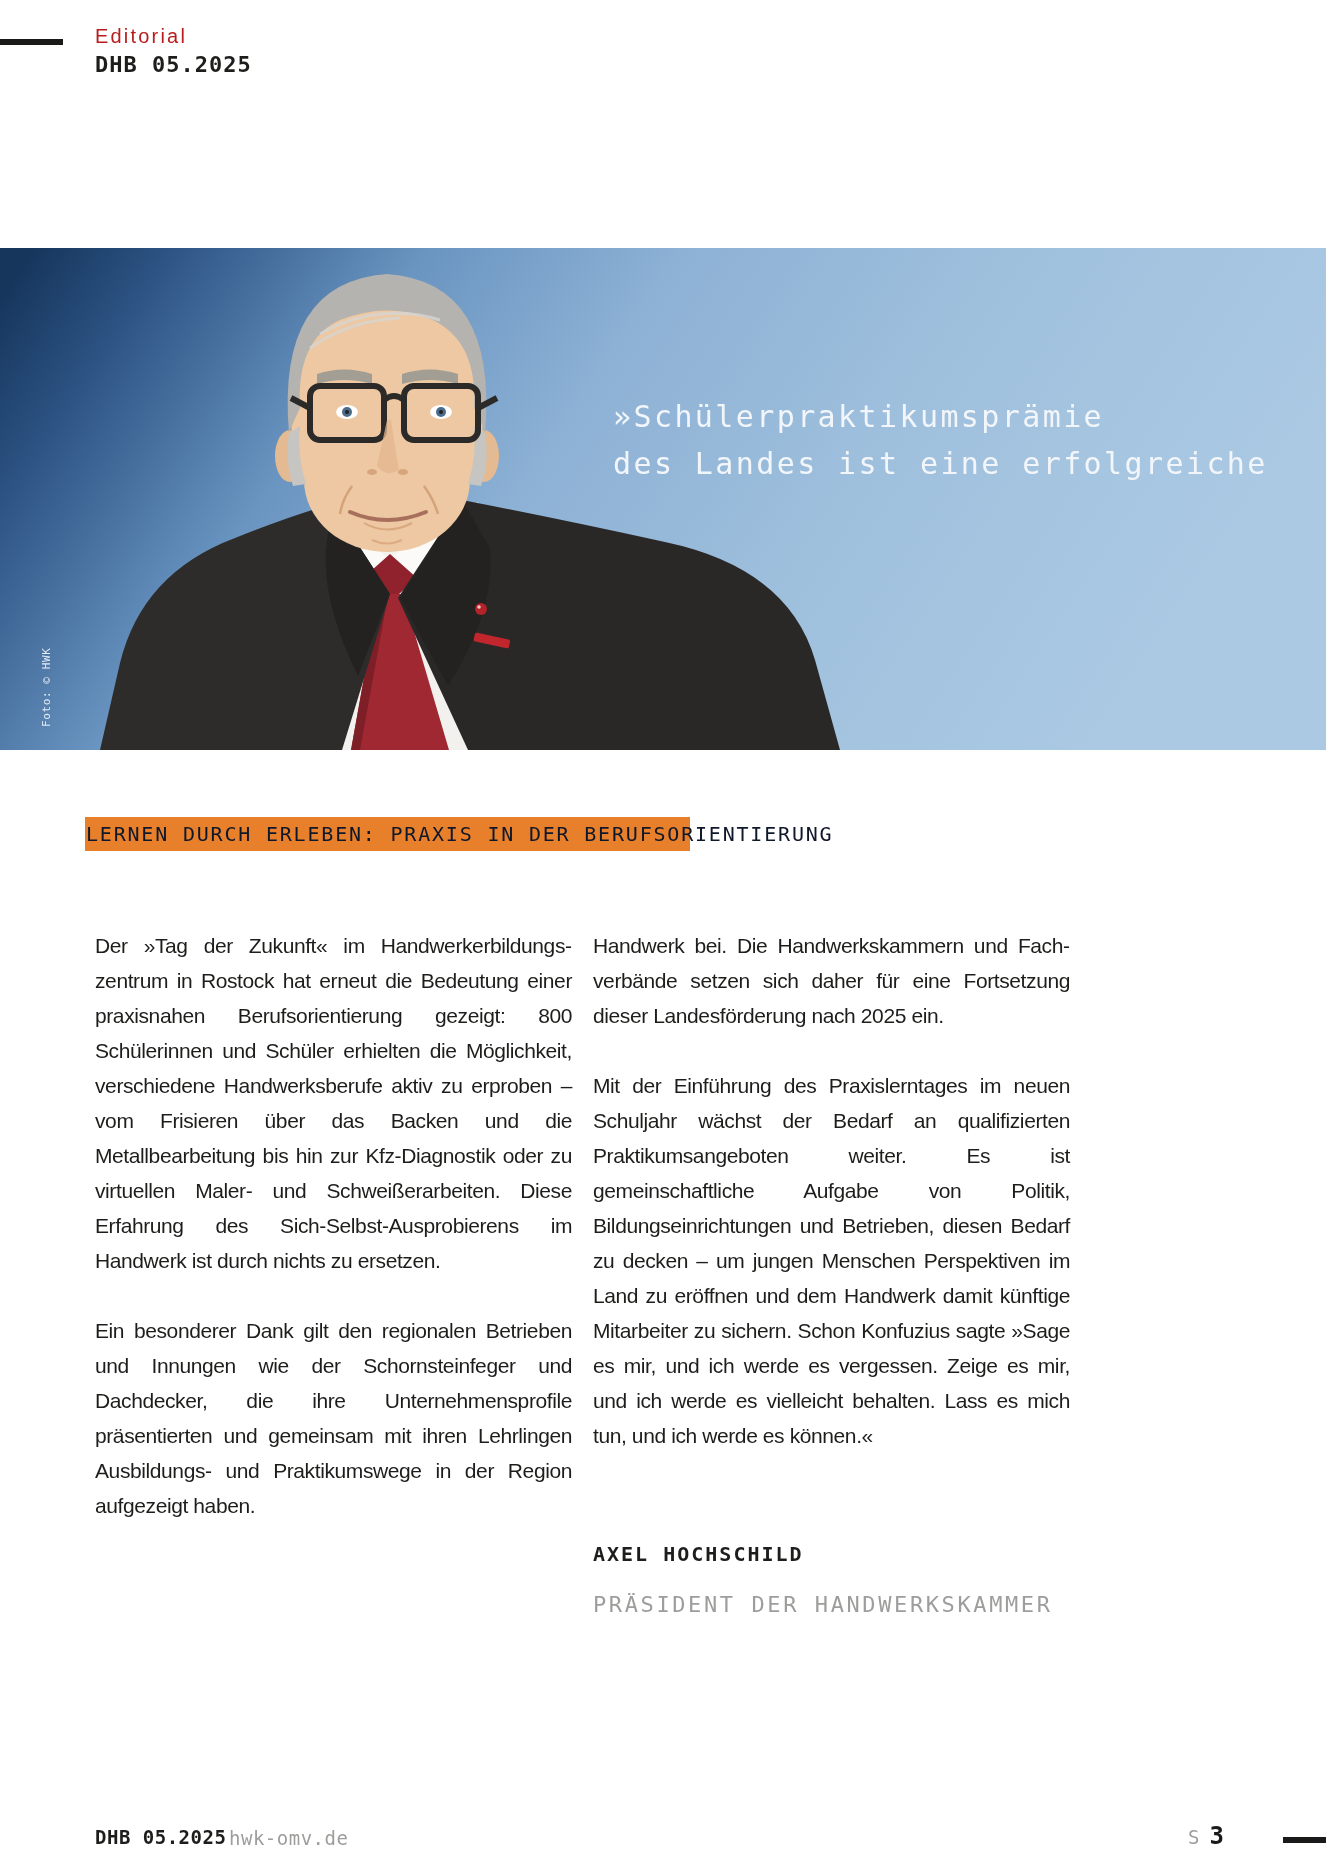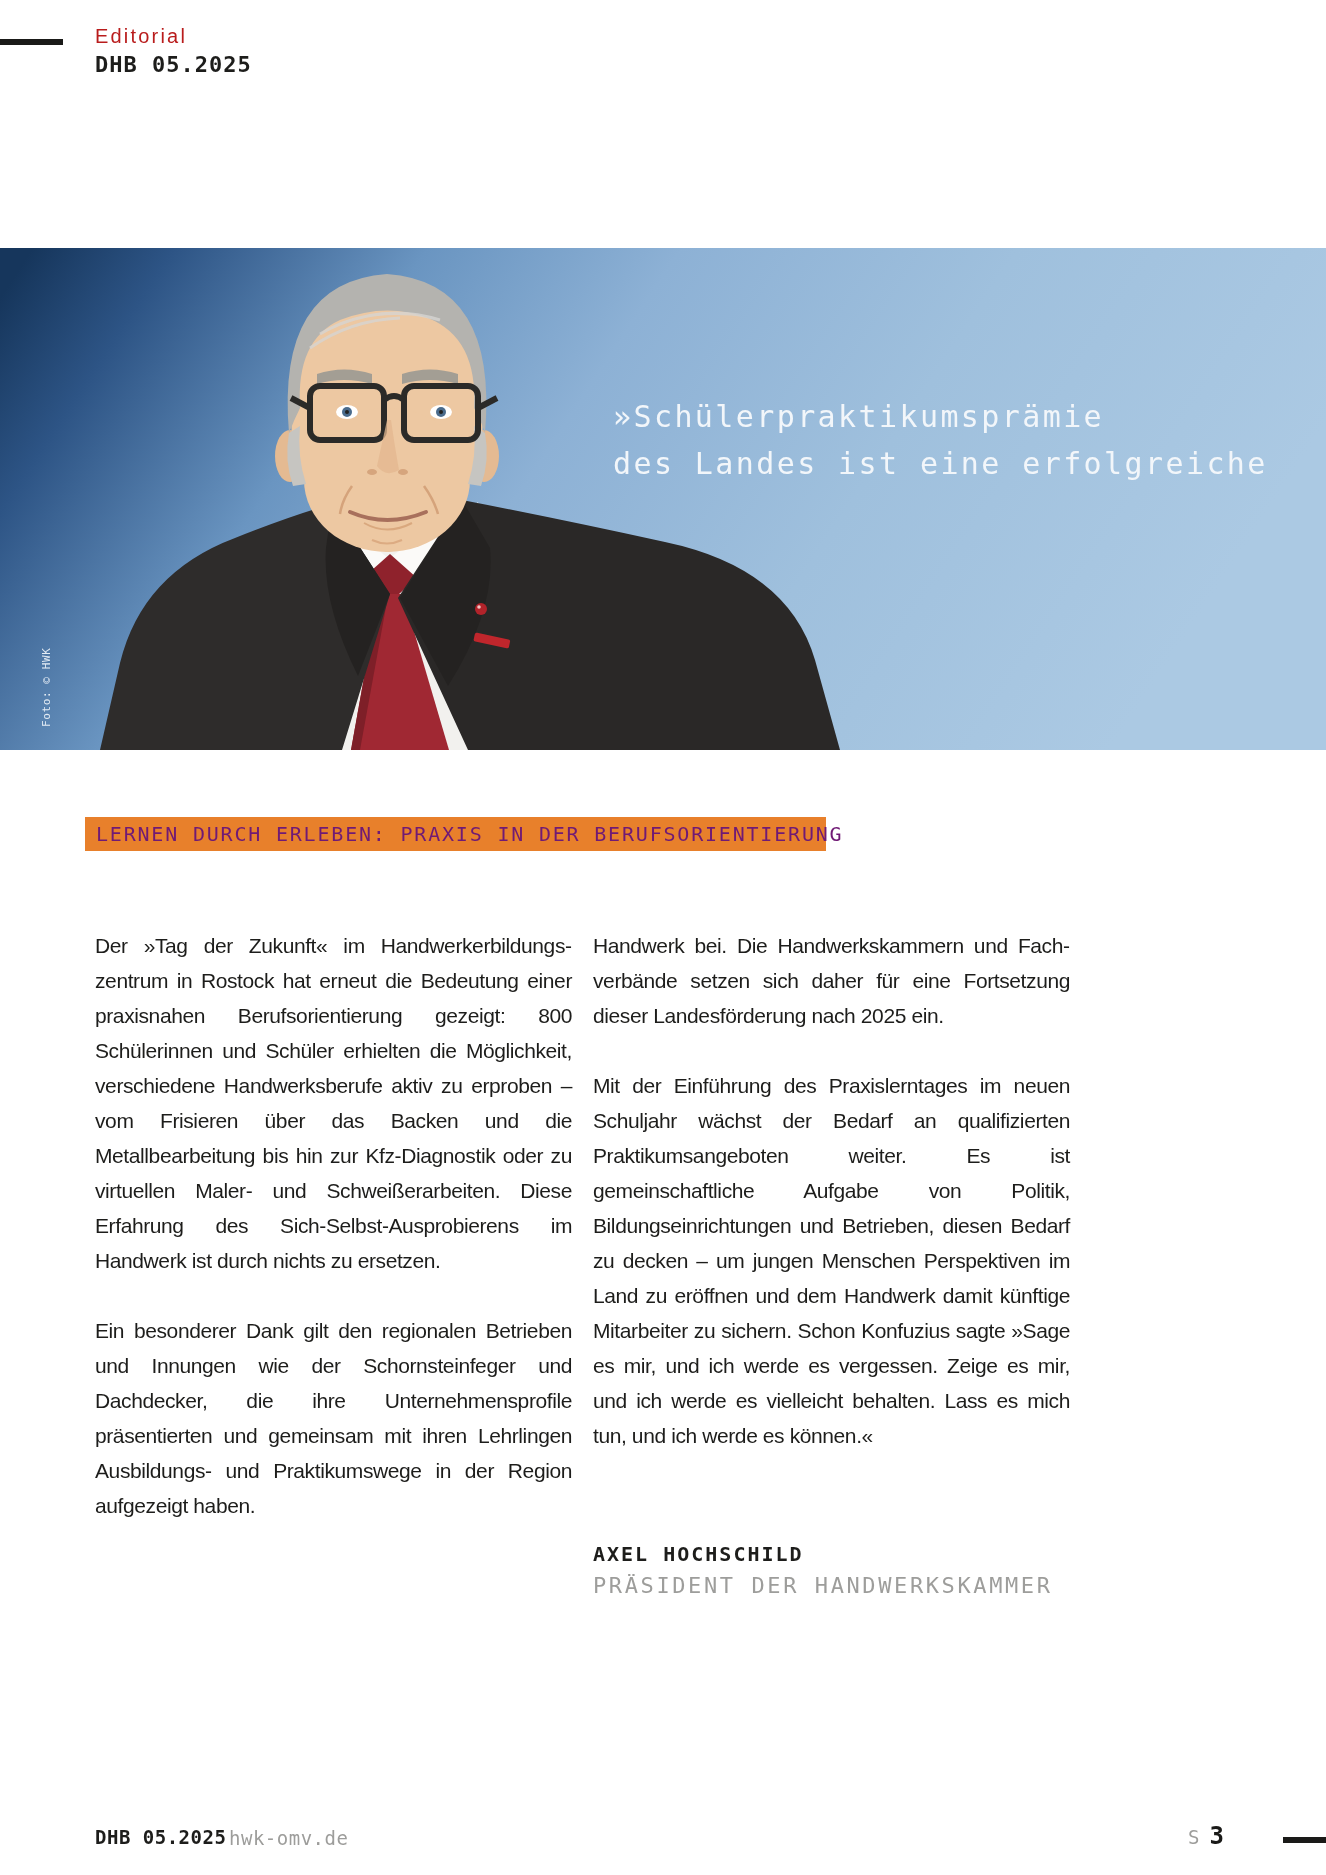--- a/index.html
+++ b/index.html
@@ -18,35 +18,35 @@
   
   .hero{position:absolute;left:0;top:248px;width:1326px;height:502px;}
   .hero svg{display:block;}
   .hero-quote{position:absolute;left:613px;top:393px;font-family:"DejaVu Sans Mono",monospace;
               font-size:30px;line-height:47px;letter-spacing:2.4px;color:#f2f6fa;white-space:nowrap;}
   .photo-credit{position:absolute;left:40px;top:727px;transform:rotate(-90deg);transform-origin:0 0;
                 font-family:"DejaVu Sans Mono",monospace;font-size:11px;letter-spacing:0.6px;
                 color:#e3ebf4;white-space:nowrap;}
 
   
-  .banner{position:absolute;left:85px;top:817px;width:741px;height:34px;box-sizing:border-box;
-          background:#E8802B;color:#701a75;font-family:"DejaVu Sans Mono",monospace;
-          font-size:20px;line-height:34px;letter-spacing:1.8px;padding-left:11px;white-space:nowrap;}
+  .banner{position:absolute;left:85px;top:817px;width:605px;height:34px;box-sizing:border-box;
+          background:#E8802B;color:#0f172a;font-family:"DejaVu Sans Mono",monospace;
+          font-size:20px;line-height:34px;letter-spacing:1.8px;padding-left:1px;white-space:nowrap;}
 
   
   .col{position:absolute;top:921px;width:477px;font-size:21px;line-height:35px;
        text-align:justify;letter-spacing:-0.4px;color:#1d1d1b;margin-top:7px;}
   .col-left{left:95px;}
   .col-right{left:593px;}
   .col p{margin:0 0 35px 0;-webkit-hyphens:manual;hyphens:manual;}
 
   
   .signature{position:absolute;left:593px;top:1541px;}
   .sig-name{font-family:"DejaVu Sans Mono",monospace;font-weight:bold;font-size:20px;
-            letter-spacing:2px;color:#1d1d1b;line-height:26px;margin-bottom:6px;}
+            letter-spacing:2px;color:#1d1d1b;line-height:26px;margin-bottom:25px;}
   .sig-line{font-family:"DejaVu Sans Mono",monospace;font-size:22px;letter-spacing:2.6px;
             color:#9d9d9b;line-height:26px;margin-bottom:11px;}
 
   
   .footer-issue{position:absolute;left:95px;top:1826px;font-family:"DejaVu Sans Mono",monospace;
                 font-weight:bold;font-size:19px;letter-spacing:0.5px;color:#1d1d1b;}
   .footer-site{position:absolute;left:229px;top:1827px;font-family:"DejaVu Sans Mono",monospace;
                font-size:19px;letter-spacing:0.5px;color:#9d9d9b;text-decoration:none;}
   .footer-page{position:absolute;left:1188px;top:1822px;display:flex;align-items:baseline;gap:10px;}
   .footer-page .p-label{font-family:"DejaVu Sans Mono",monospace;font-size:19px;color:#9d9d9b;}

